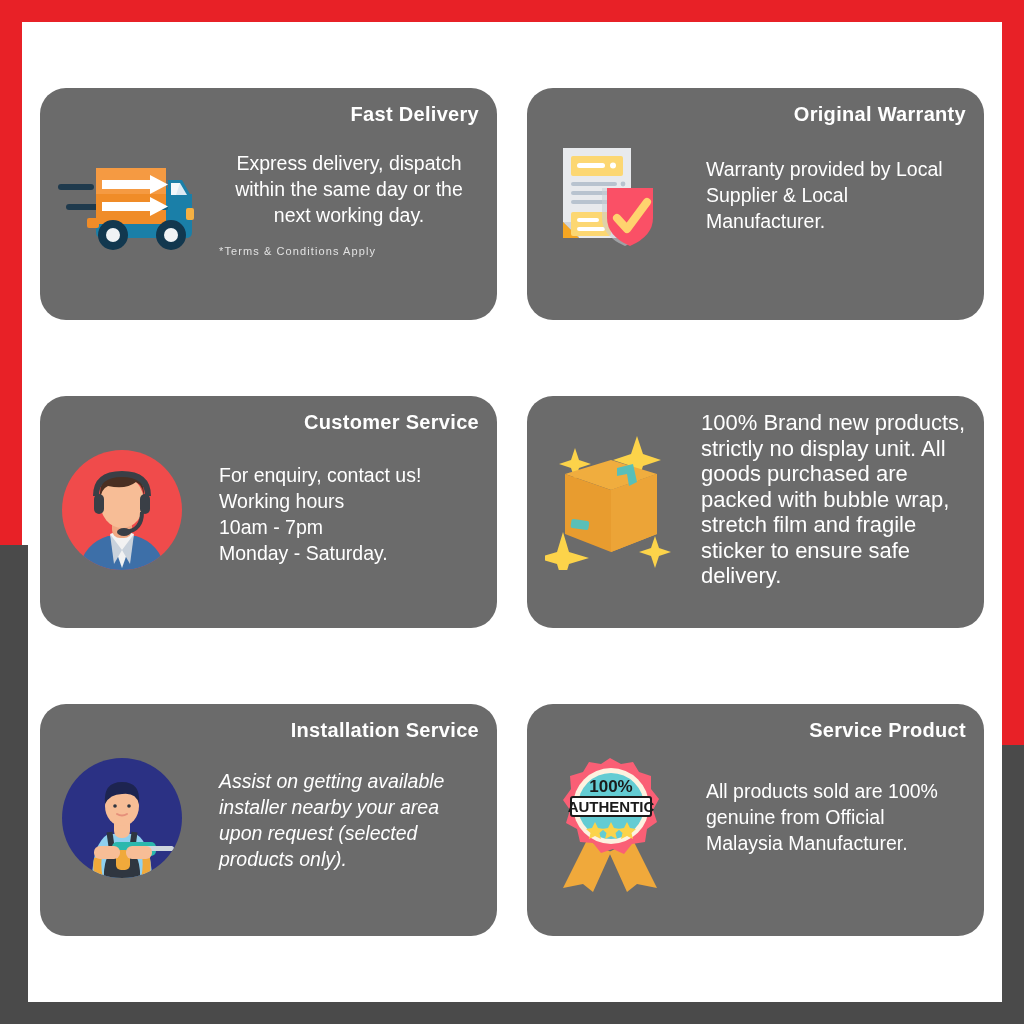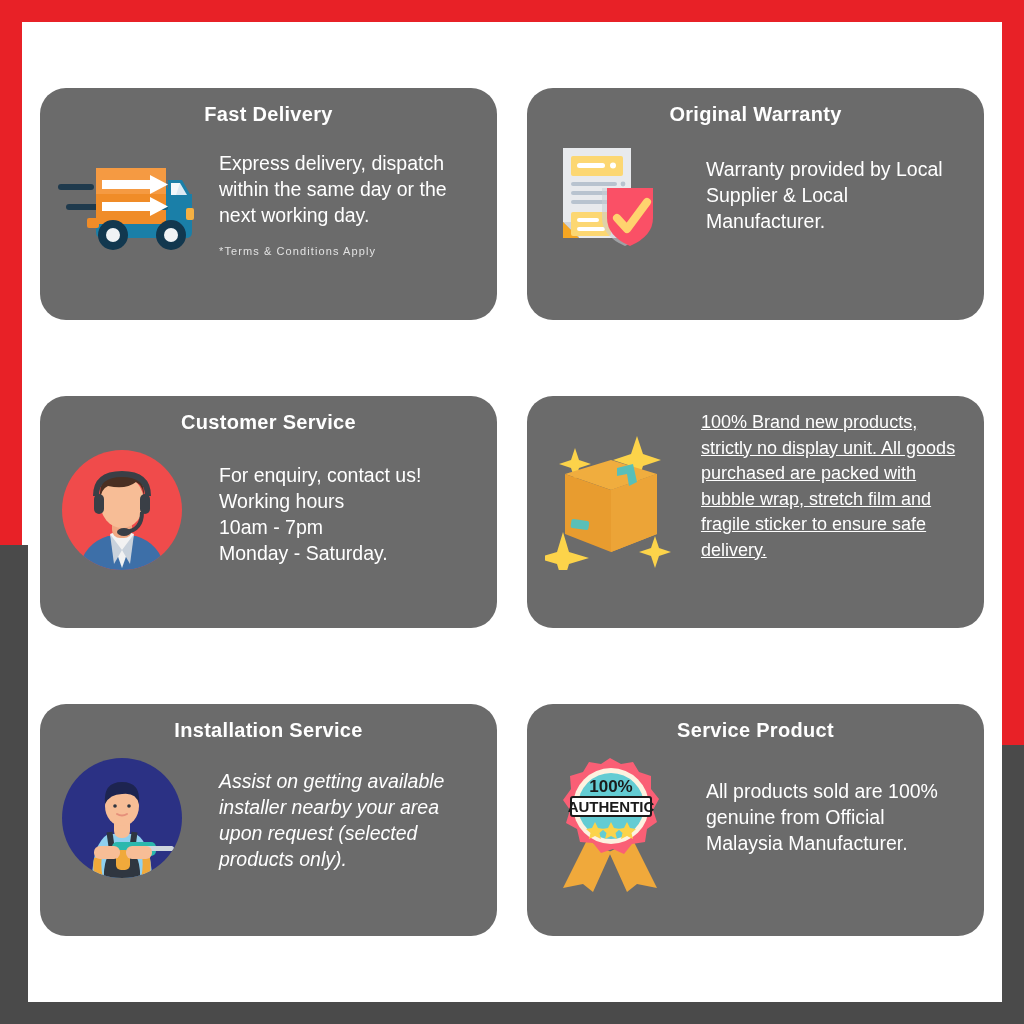--- a/index.html
+++ b/index.html
@@ -51,21 +51,21 @@
     background: #6b6b6b;
     border-radius: 26px;
     box-sizing: border-box;
     padding: 14px 18px 10px 18px;
     overflow: visible;
   }
   .card-title {
     color: #ffffff;
     font-size: 20px;
     font-weight: bold;
-    text-align: center;
+    text-align: right;
     letter-spacing: 0.3px;
     line-height: 24px;
     margin: 0 0 6px 0;
     user-select: none;
   }
   .card-body {
     display: flex;
     align-items: flex-start;
     gap: 6px;
   }
@@ -85,25 +85,25 @@
     padding-top: 6px;
   }
   .card-note {
     color: #e2e2e2;
     font-size: 11px;
     letter-spacing: 1.1px;
     margin-top: 17px;
   }
 
   
-  .card--packed .card-text { font-size: 18px; line-height: 25.5px; padding-top: 0; text-decoration: underline; }
+  .card--packed .card-text { font-size: 22px; line-height: 25.5px; padding-top: 0; }
   .card--packed .card-icon { padding-top: 10px; width: 150px; }
   .card--packed .card-title { margin-bottom: 2px; }
   .card--delivery .card-icon { padding-top: 14px; }
-  .card--delivery .card-text { padding-top: 18px; }
+  .card--delivery .card-text { padding-top: 18px; text-align: center; }
   .card--warranty .card-text { padding-top: 24px; }
   .card--warranty .card-icon { padding-top: 10px; }
   .card--service .card-text { padding-top: 22px; }
   .card--install .card-text { padding-top: 20px; font-style: italic; }
   .card--product .card-text { padding-top: 30px; }
   .card--product .card-icon { padding-top: 4px; }
   .card--install .card-icon { padding-top: 6px; }
   .card--service .card-icon { padding-top: 6px; }
 
   svg { display: block; }

